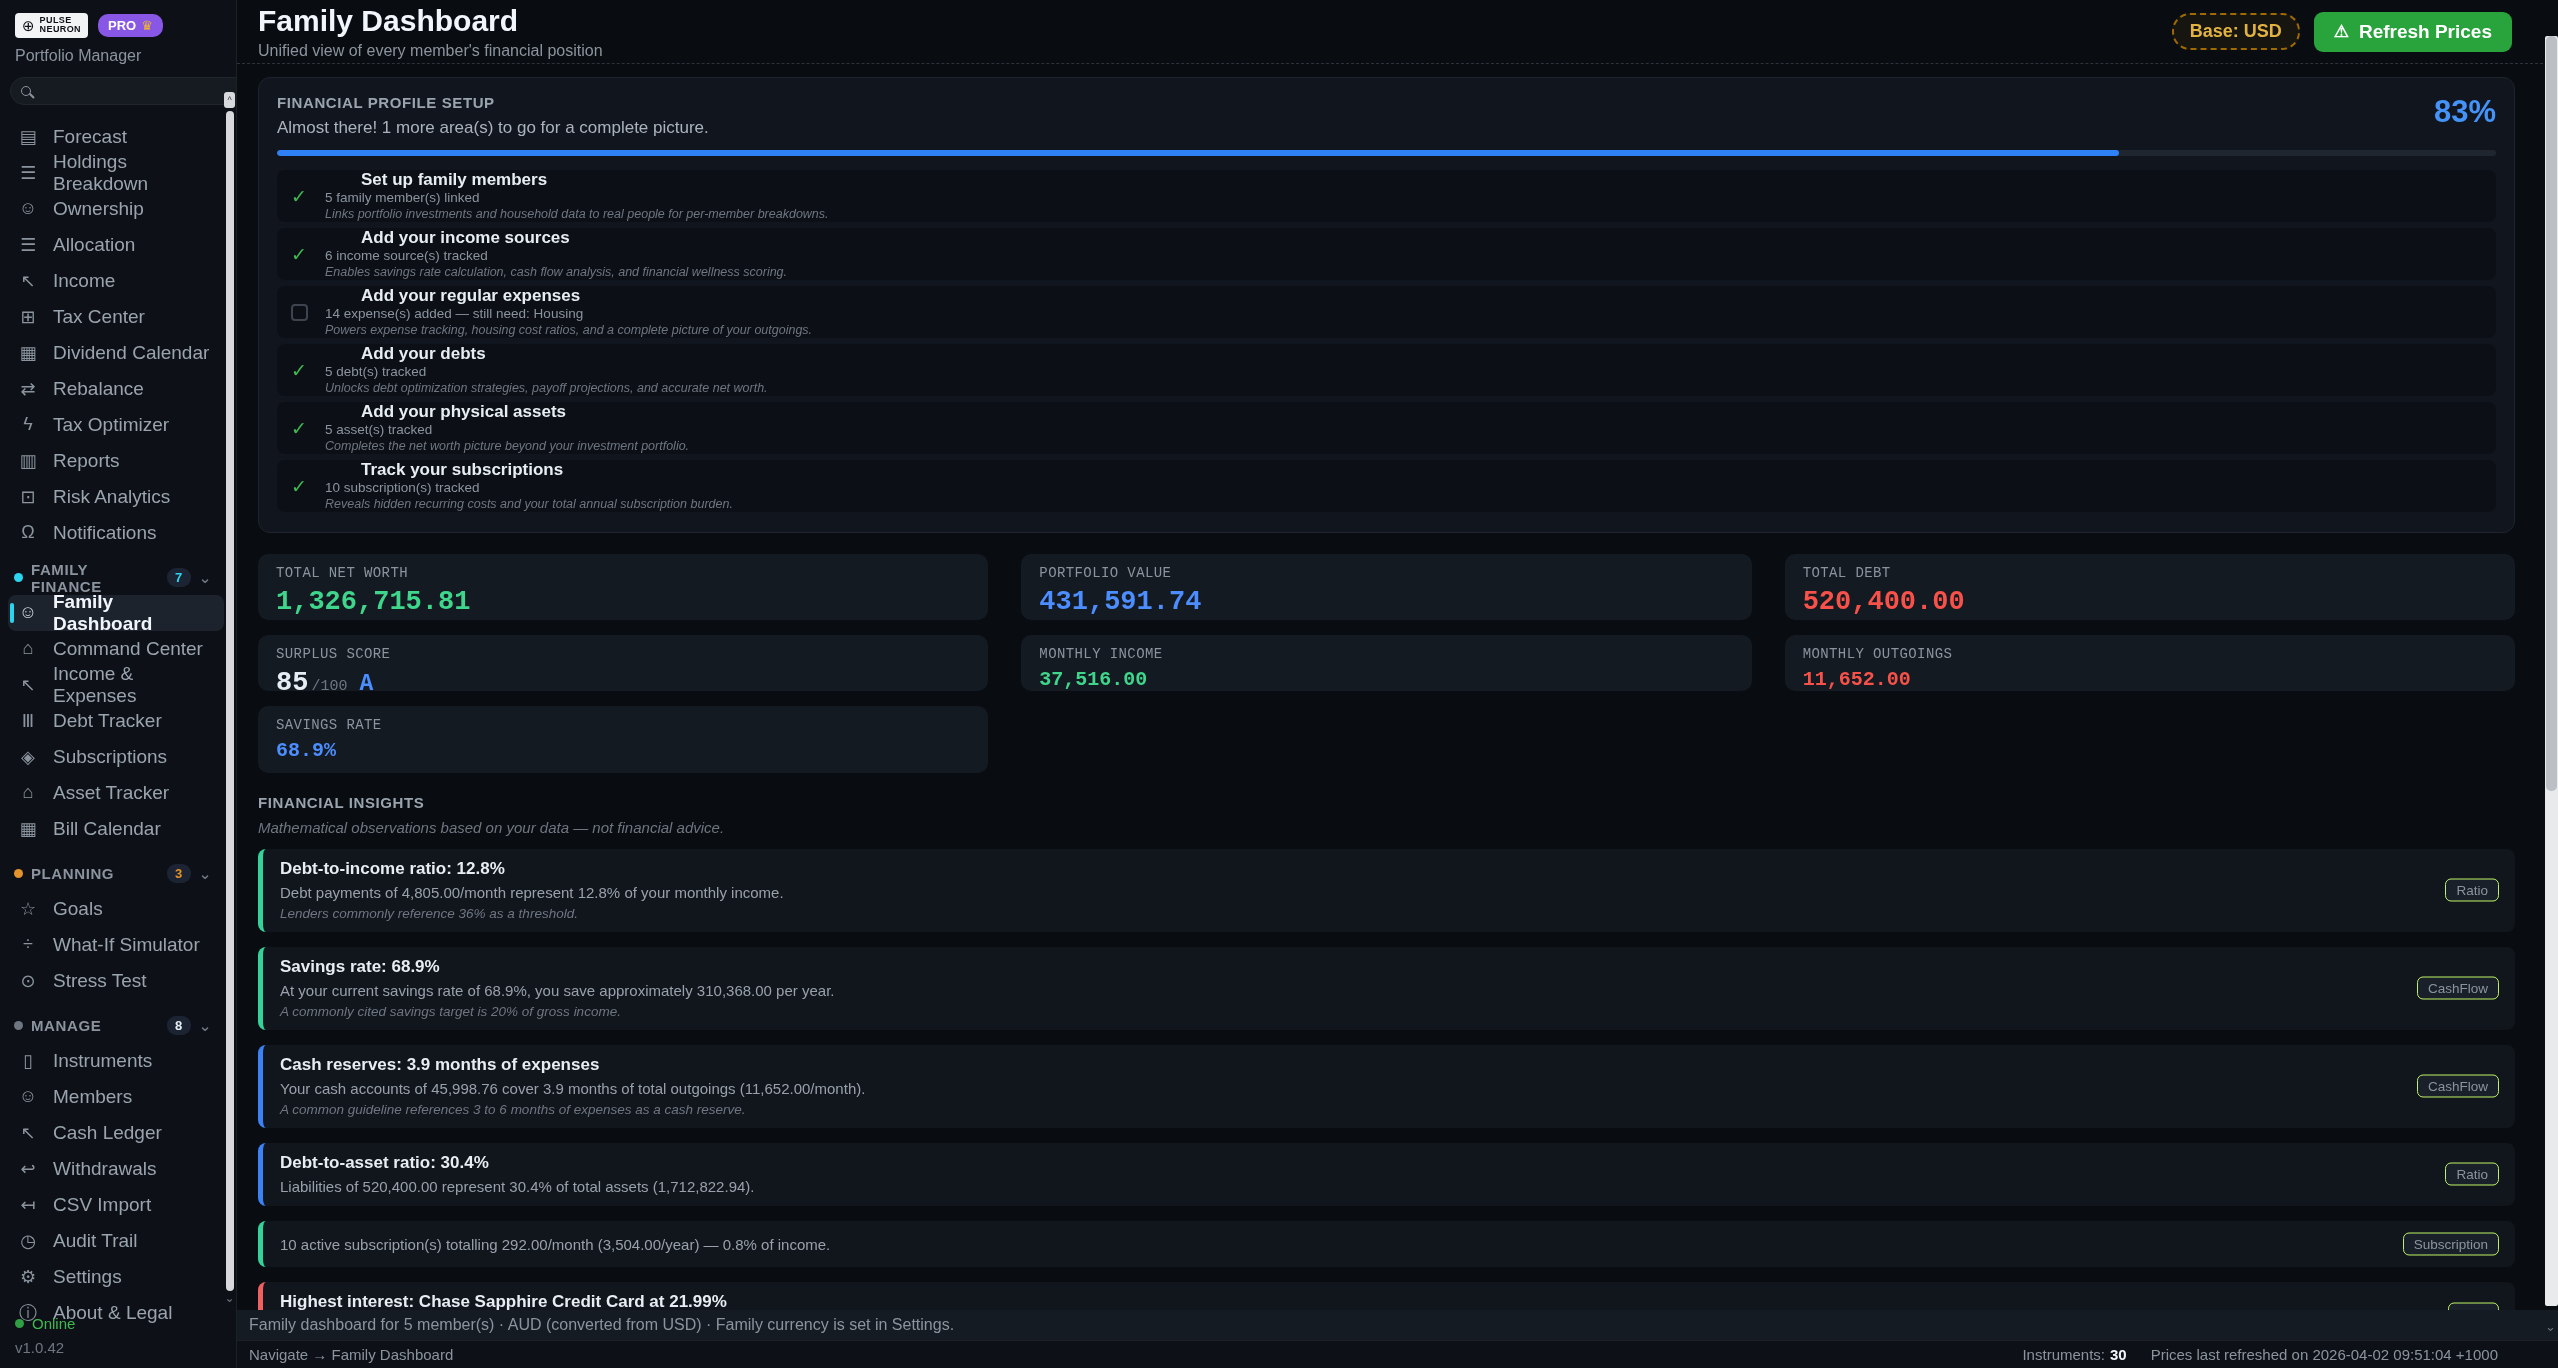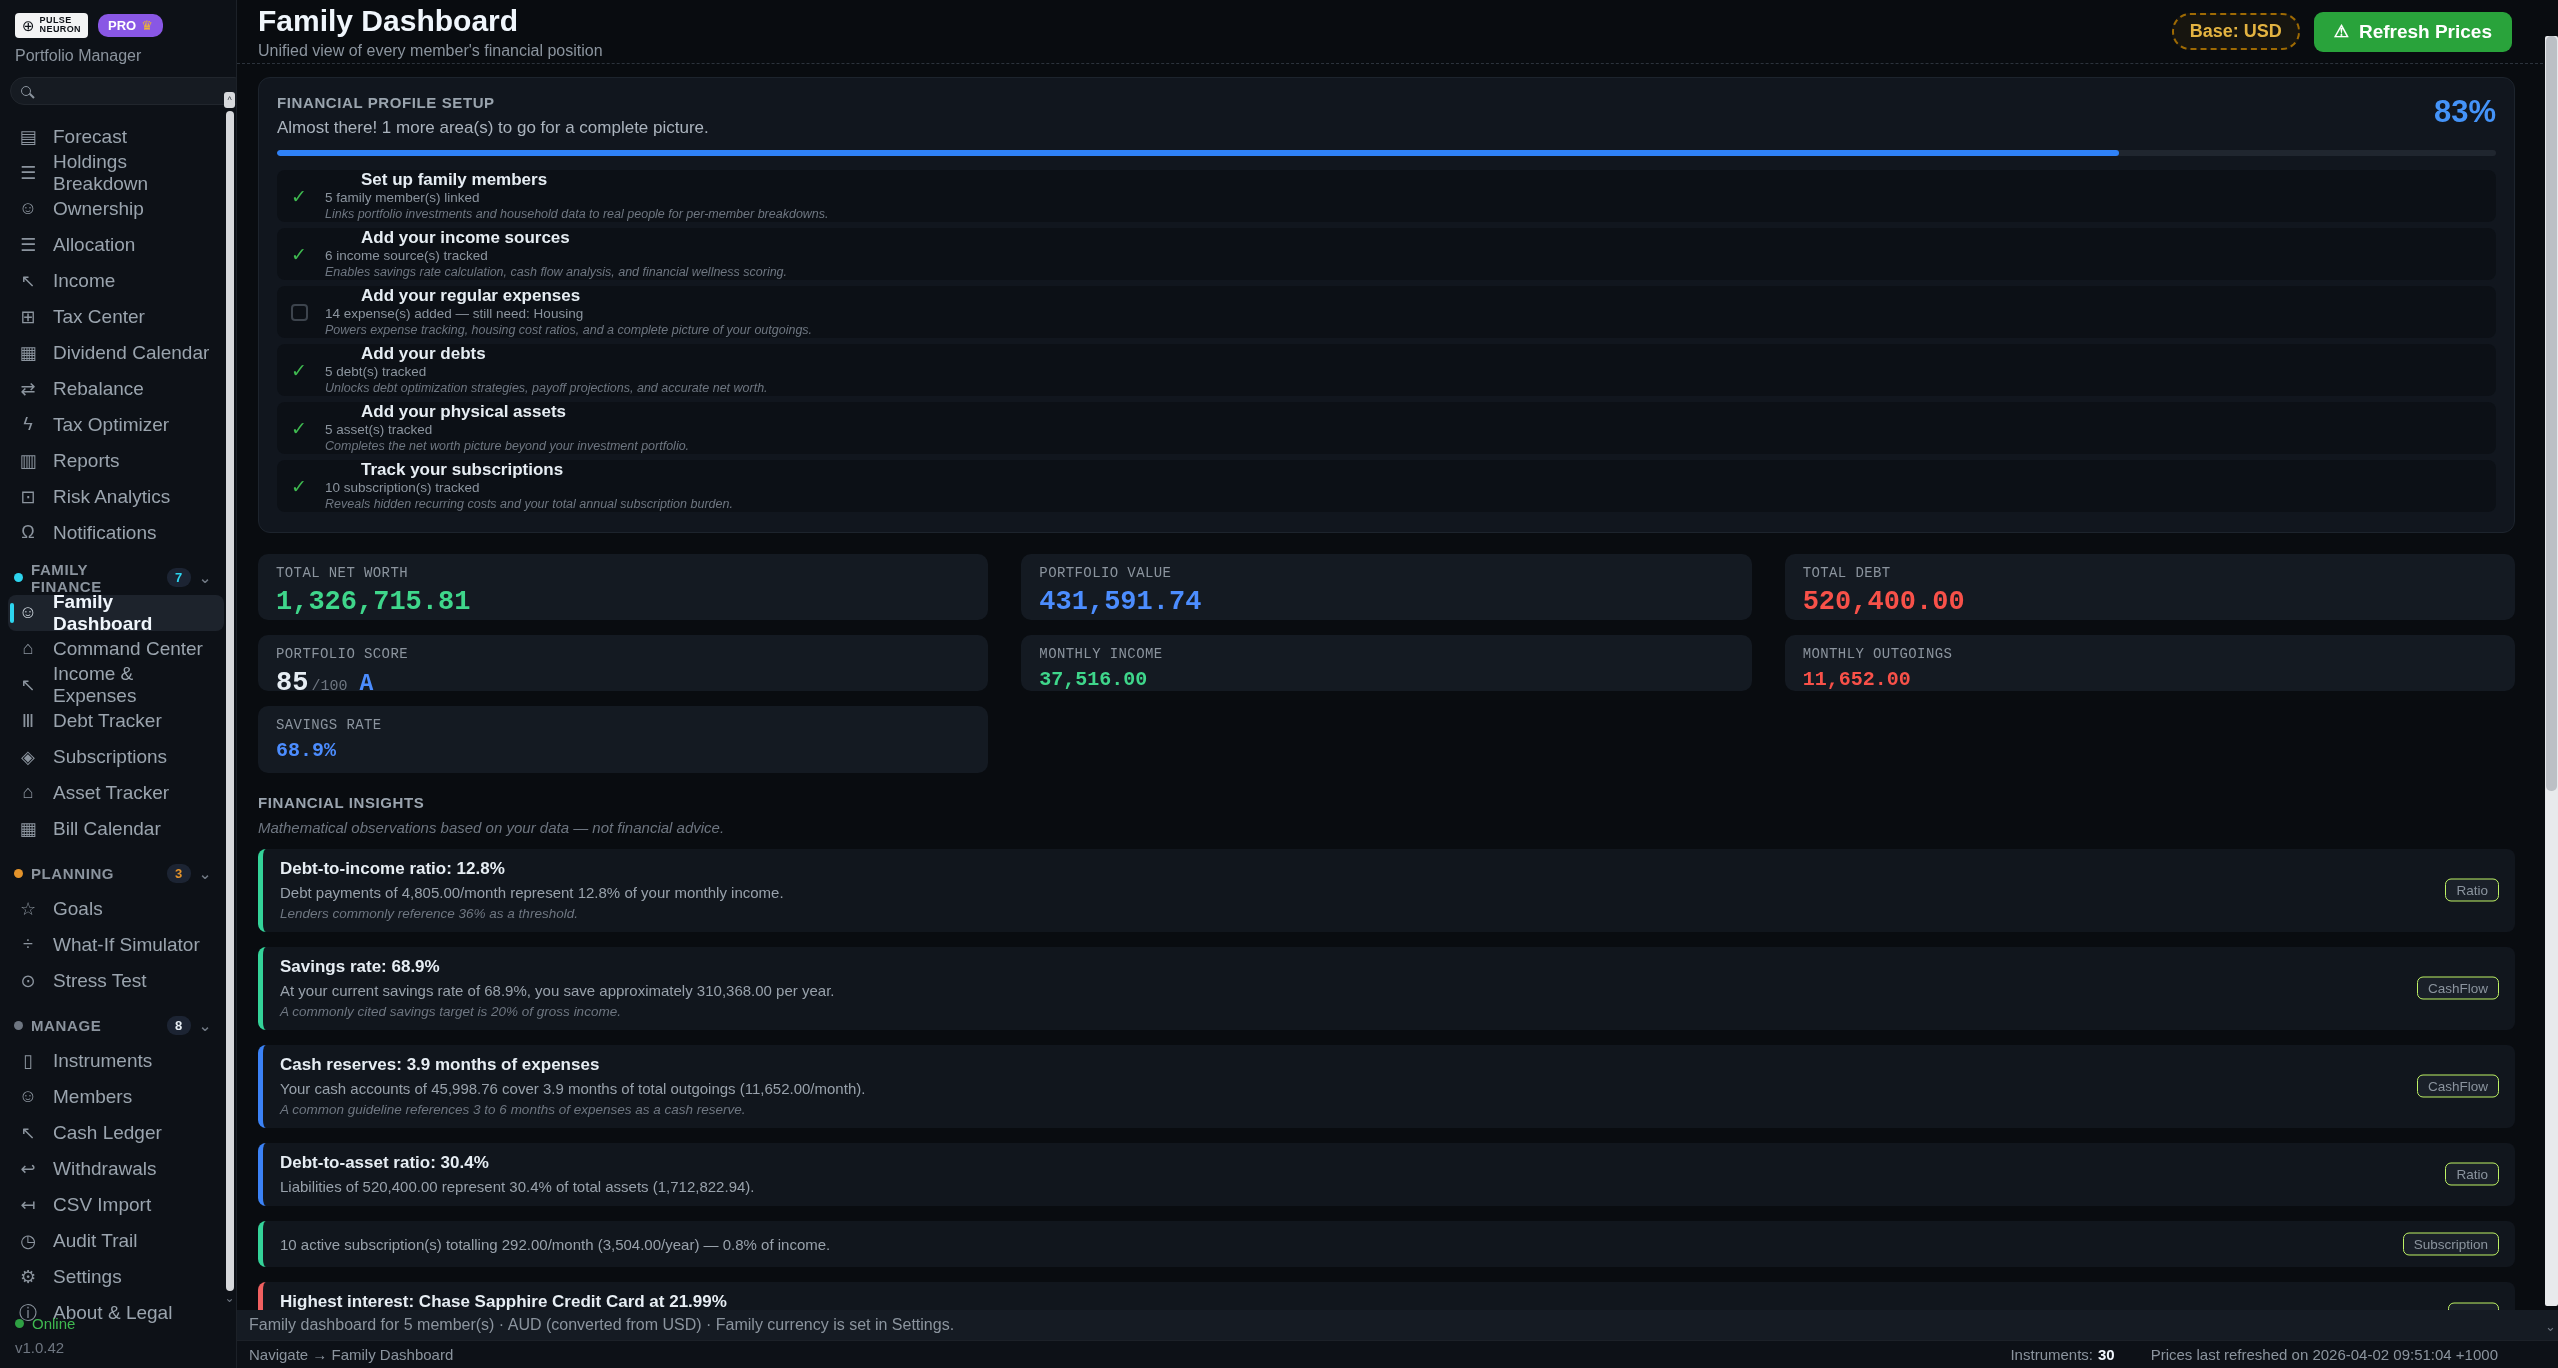--- a/index.html
+++ b/index.html
@@ -136,21 +136,21 @@
   
   .footer-note {
     position:absolute; left:0; right:0; bottom:28px; height:30px; background:#151b23;
     display:flex; align-items:center; padding-left:12px; font-size:16px; color:#8b949e; z-index:4;
   }
   .statusbar {
     position:absolute; left:0; right:0; bottom:0; height:28px; background:#0d1117;
     border-top:1px solid #1c2128; display:flex; align-items:center; justify-content:space-between;
     padding:0 60px 0 12px; font-size:15px; color:#8b949e; z-index:4;
   }
-  .status-right { display:flex; align-items:flex-end; gap:36px; }
+  .status-right { display:flex; align-items:flex-end; gap:24px; }
   .instruments-count { color:#f0f6fc; font-weight:bold; margin-left:5px; }
 
   
   .pg-scroll { position:absolute; right:0; top:36px; width:13px; height:1270px; background:#e8eaec; z-index:6; border-radius:2px; }
   .pg-thumb { width:11px; margin:0 auto; height:755px; background:#bcc0c5; border-radius:5px; cursor:pointer; }
   .pg-down { position:absolute; right:2px; bottom:34px; color:#6e7681; font-size:13px; z-index:7; cursor:pointer; }
 </style>
 </head>
 <body>
 
@@ -431,21 +431,21 @@
           </div>
           <div class="stat-card">
             <div class="stat-label">PORTFOLIO VALUE</div>
             <div class="stat-value lg" style="color: rgb(76, 141, 255);">431,591.74</div>
           </div>
           <div class="stat-card">
             <div class="stat-label">TOTAL DEBT</div>
             <div class="stat-value lg" style="color: rgb(248, 81, 73);">520,400.00</div>
           </div>
           <div class="stat-card">
-            <div class="stat-label">PORTFOLIO SCORE</div>
+            <div class="stat-label">SURPLUS SCORE</div>
             <div class="wellness-line">
               <span class="stat-value lg" style="color: rgb(230, 237, 243);">85</span>
               <span class="wellness-suffix">/100</span>
               <span class="wellness-grade" style="color: rgb(76, 141, 255);">A</span>
             </div>
           </div>
           <div class="stat-card">
             <div class="stat-label">MONTHLY INCOME</div>
             <div class="stat-value sm" style="color: rgb(63, 214, 139);">37,516.00</div>
           </div>

